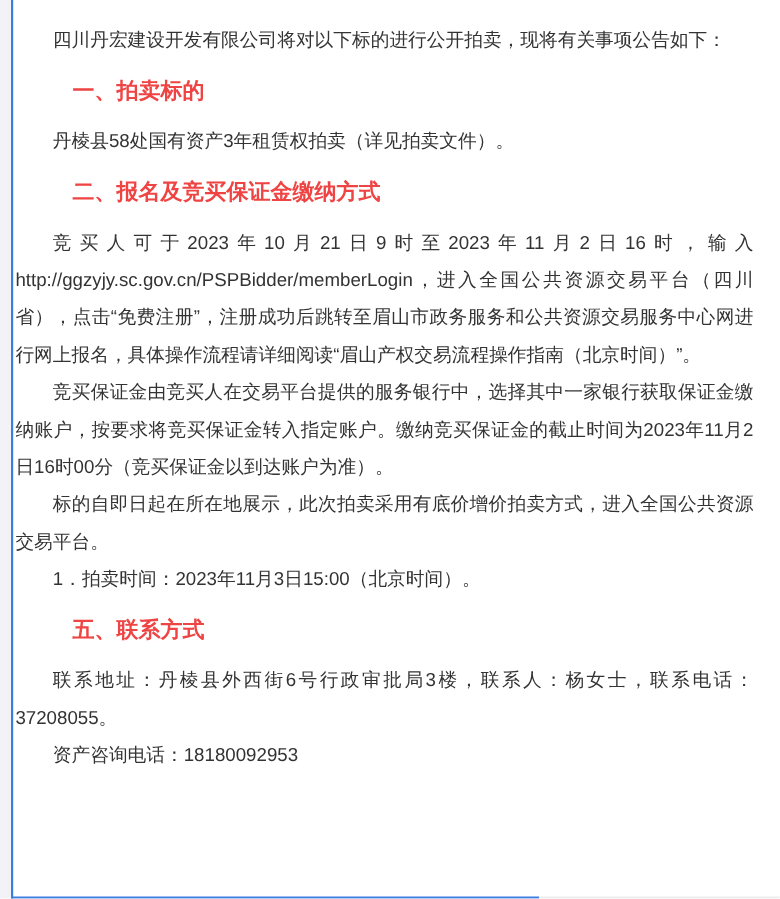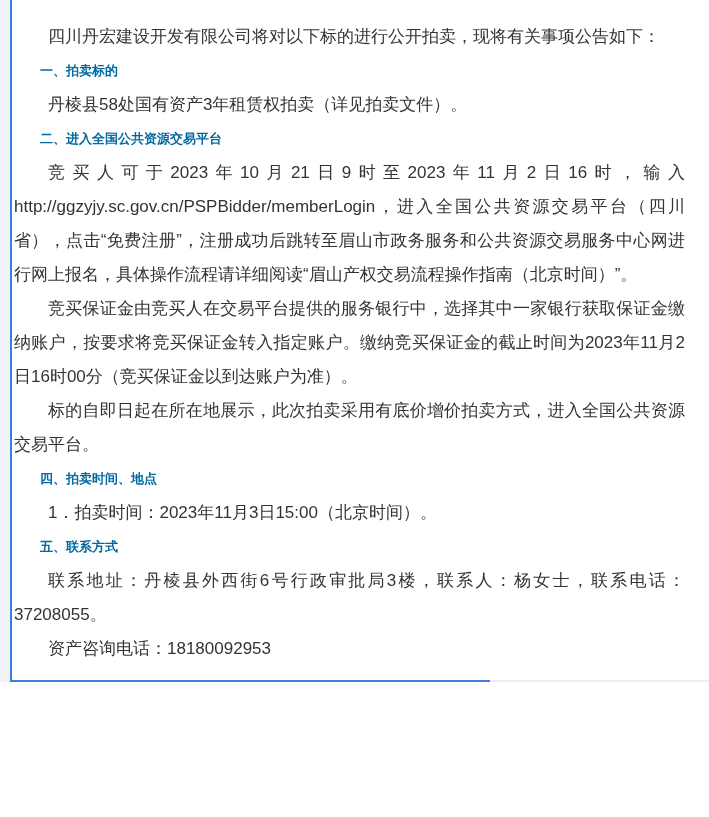--- a/index.html
+++ b/index.html
@@ -3,21 +3,21 @@
 <meta charset="utf-8">
 <style>
   html, body {
     margin: 0;
     padding: 0;
     background: #ffffff;
   }
   .page {
     position: relative;
     width: 709px;
-    height: 682px;
+    height: 817px;
     background: #ffffff;
     overflow: hidden;
     font-family: "Liberation Sans", "DejaVu Sans", sans-serif;
   }
   .gutter {
     position: absolute;
     left: 0; top: 0;
     width: 10px; height: 100%;
     background: #f1f3f7;
   }
@@ -36,25 +36,25 @@
     font-size: 17px;
     line-height: 34px;
   }
   .para {
     margin: 0;
     text-indent: 2em;
     text-align: justify;
     overflow-wrap: break-word;
   }
   .heading {
-    margin: 0;
+    margin: 12px;
     text-indent: 2em;
-    font-size: 13px;
+    font-size: 20px;
     font-weight: bold;
-    color: #0369a1;
+    color: #ef4444;
   }
   .bottom-rule-blue {
     position: absolute;
     left: 10px; bottom: 0;
     width: 480px; height: 2px;
     background: #3c7de2;
   }
   .bottom-rule-gray {
     position: absolute;
     left: 490px; right: 0; bottom: 0;
@@ -66,25 +66,24 @@
 <body>
 
 <div class="page">
   <div class="gutter"></div>
   <div class="vline"></div>
 
   <div class="content">
     <p class="para">四川丹宏建设开发有限公司将对以下标的进行公开拍卖，现将有关事项公告如下：</p>
     <p class="heading">一、拍卖标的</p>
     <p class="para">丹棱县58处国有资产3年租赁权拍卖（详见拍卖文件）。</p>
-    <p class="heading">二、进入全国公共资源交易平台</p>
+    <p class="heading">二、报名及竞买保证金缴纳方式</p>
     <p class="para">竞买人可于2023年10月21日9时至2023年11月2日16时，输入http://ggzyjy.sc.gov.cn/PSPBidder/memberLogin，进入全国公共资源交易平台（四川省），点击“免费注册”，注册成功后跳转至眉山市政务服务和公共资源交易服务中心网进行网上报名，具体操作流程请详细阅读“眉山产权交易流程操作指南（北京时间）”。</p>
     <p class="para">竞买保证金由竞买人在交易平台提供的服务银行中，选择其中一家银行获取保证金缴纳账户，按要求将竞买保证金转入指定账户。缴纳竞买保证金的截止时间为2023年11月2日16时00分（竞买保证金以到达账户为准）。</p>
     <p class="para">标的自即日起在所在地展示，此次拍卖采用有底价增价拍卖方式，进入全国公共资源交易平台。</p>
-    <p class="heading">四、拍卖时间、地点</p>
     <p class="para">1．拍卖时间：2023年11月3日15:00（北京时间）。</p>
     <p class="heading">五、联系方式</p>
     <p class="para">联系地址：丹棱县外西街6号行政审批局3楼，联系人：杨女士，联系电话：37208055。</p>
     <p class="para">资产咨询电话：18180092953</p>
   </div>
 
   <div class="bottom-rule-blue"></div>
   <div class="bottom-rule-gray"></div>
 </div>
 

